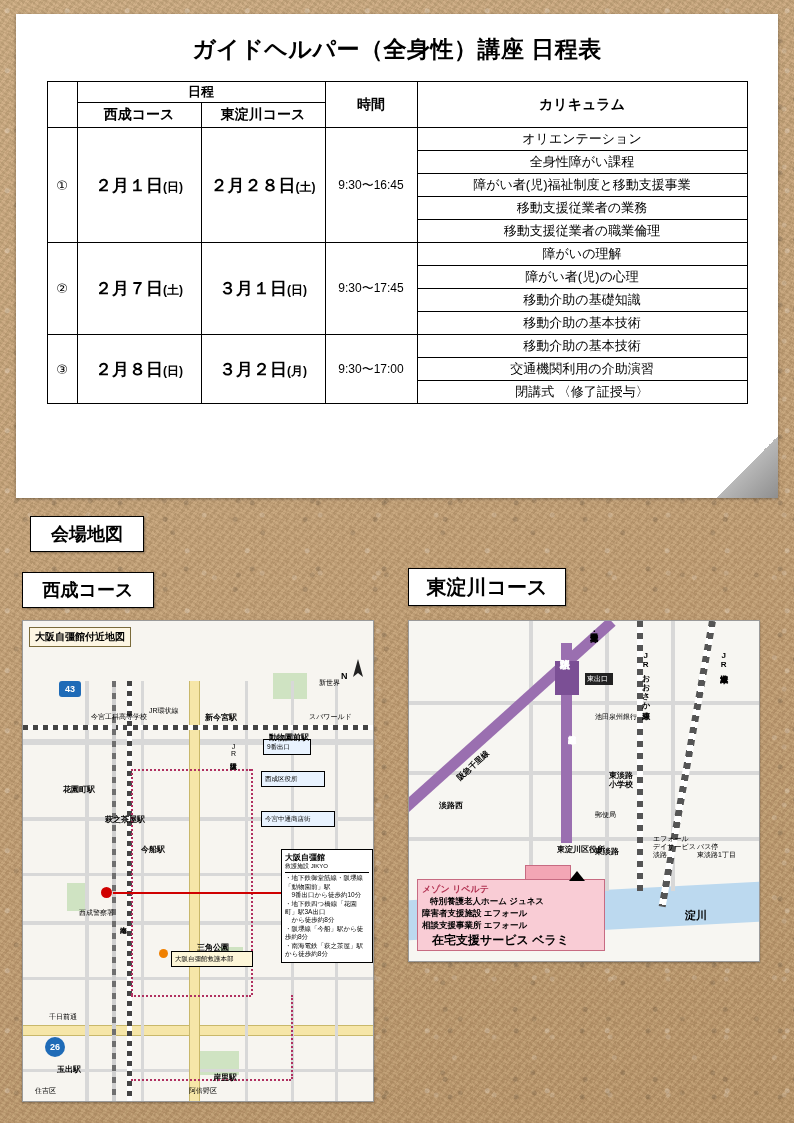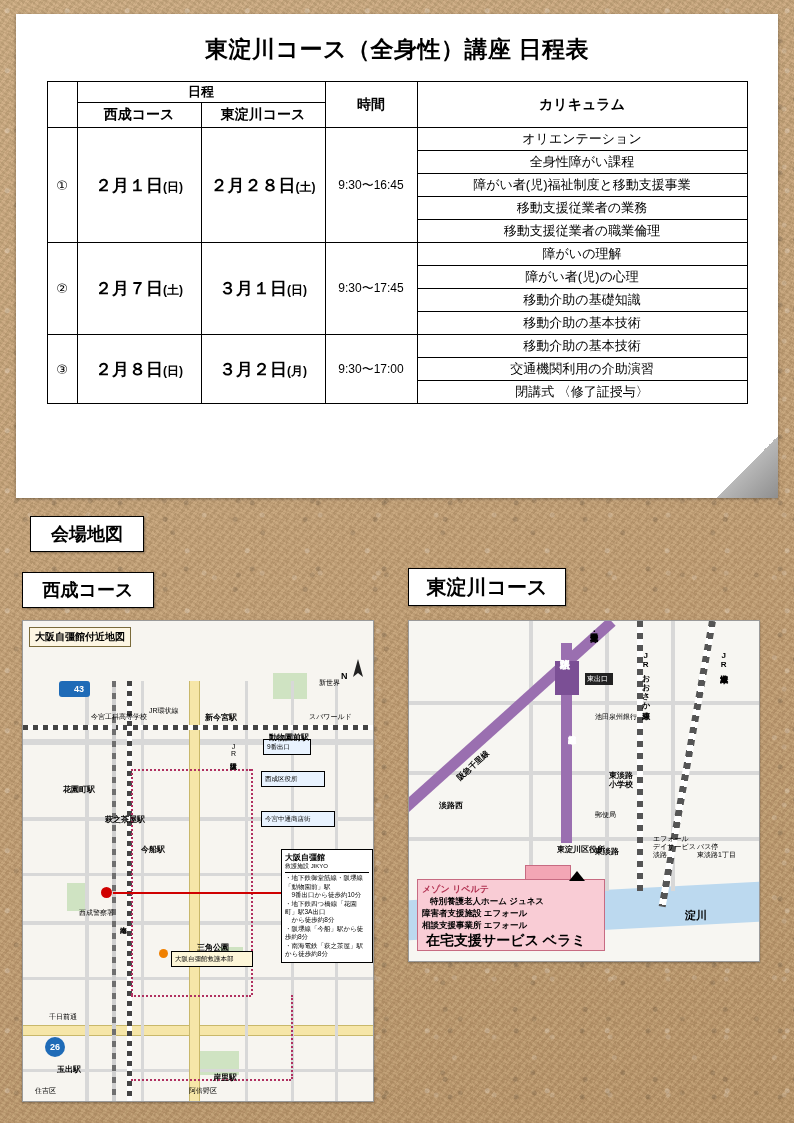--- a/index.html
+++ b/index.html
@@ -120,21 +120,21 @@
   .vrot{writing-mode:vertical-rl;text-orientation:upright;}
   .compass{position:absolute;font-size:9px;font-weight:bold;text-align:center;}
 </style>
 </head>
 <body>
 
 <div id="bg"></div>
 
 <div id="sheet">
   <div id="sheet-clip">
-    <h1 id="title">東淀川コース（全身性）講座  日程表</h1>
+    <h1 id="title">ガイドヘルパー（全身性）講座  日程表</h1>
 
     <table class="sched">
       <colgroup>
         <col style="width:30px">
           <col style="width:124px">
           <col style="width:124px">
           <col style="width:92px">
           <col style="width:330px">
       </colgroup>
       <tbody>
@@ -251,21 +251,21 @@
     <div class="rail-dash-v" style="left:104px;top:60px;width:5px;height:420px;"></div>
     <div class="rail" style="left:89px;top:60px;width:4px;height:420px;background:repeating-linear-gradient(180deg,#6f6f6f 0 6px,#cfcfcf 6px 12px);"></div>
 
     <div class="dotline" style="left:108px;top:148px;width:120px;"></div>
     <div class="dotline-v" style="left:228px;top:148px;height:226px;"></div>
     <div class="dotline" style="left:108px;top:374px;width:120px;"></div>
     <div class="dotline-v" style="left:108px;top:148px;height:226px;"></div>
     <div class="dotline" style="left:108px;top:458px;width:160px;"></div>
     <div class="dotline-v" style="left:268px;top:374px;height:84px;"></div>
 
-    <div class="hwy" style="left:36px;top:60px;padding-left:9px;">43</div>
+    <div class="hwy" style="left:36px;top:60px;">43</div>
     <div class="hwy" style="left:22px;top:416px;border-radius:50%;width:20px;height:20px;">26</div>
 
     <div class="compass" style="left:318px;top:38px;">
       <span>N</span>
       <svg width="16" height="20" viewBox="0 0 16 20">
         <polygon points="8,0 13,18 8,14 3,18" fill="#222"></polygon>
       </svg>
     </div>
 
     <div class="mapcap">大阪自彊館付近地図</div>
@@ -354,17 +354,17 @@
     <div class="mlabel-b vrot" style="left:180px;top:6px;font-size:8px;">茨木方面・北千里</div>
     <div class="mlabel-b" style="left:30px;top:180px;font-size:8px;">淡路西</div>
     <div class="mlabel-b" style="left:186px;top:226px;font-size:8px;">東淡路</div>
 
     <div class="pinkbox" style="left:116px;top:244px;width:44px;height:24px;background:#f3a6b5;"></div>
     <div class="pinkbox" style="left:8px;top:258px;width:186px;height:70px;background:#f9ccd5;">
       <div style="font-size:9px;font-weight:bold;color:#b03050;padding:3px 0 0 4px;">メゾン リベルテ</div>
       <div style="font-size:8.5px;font-weight:bold;padding-left:12px;">特別養護老人ホーム ジュネス</div>
       <div style="font-size:8.5px;font-weight:bold;padding-left:4px;">障害者支援施設 エフォール</div>
       <div style="font-size:8.5px;font-weight:bold;padding-left:4px;">相談支援事業所 エフォール</div>
-      <div style="font-size:14px;font-weight:bold;padding-left:8px;">在宅支援サービス ベラミ</div>
+      <div style="font-size:12px;font-weight:bold;padding-left:14px;">在宅支援サービス ベラミ</div>
     </div>
     <div class="arrow" style="left:160px;top:250px;width:0;height:0;border-left:8px solid transparent;border-right:8px solid transparent;border-bottom:10px solid #000;background:none;"></div>
   </div>
 </div>
 
 </body></html>

